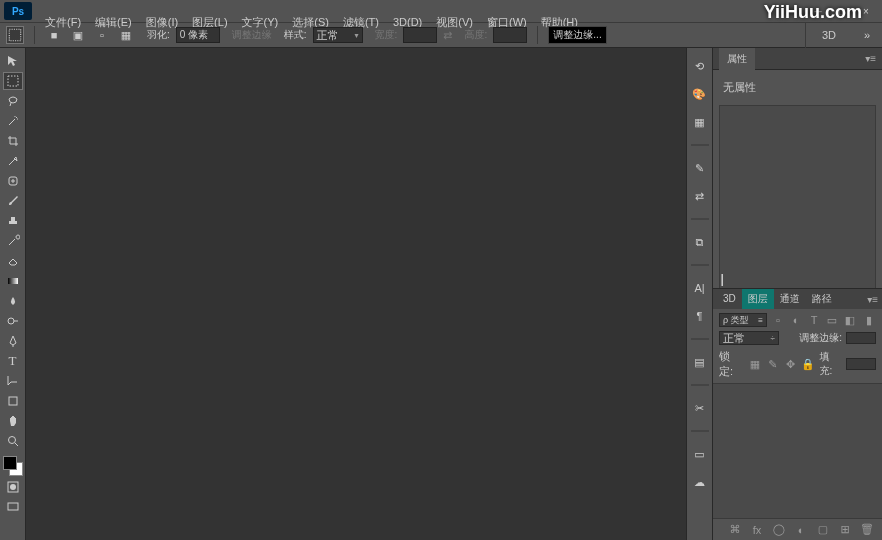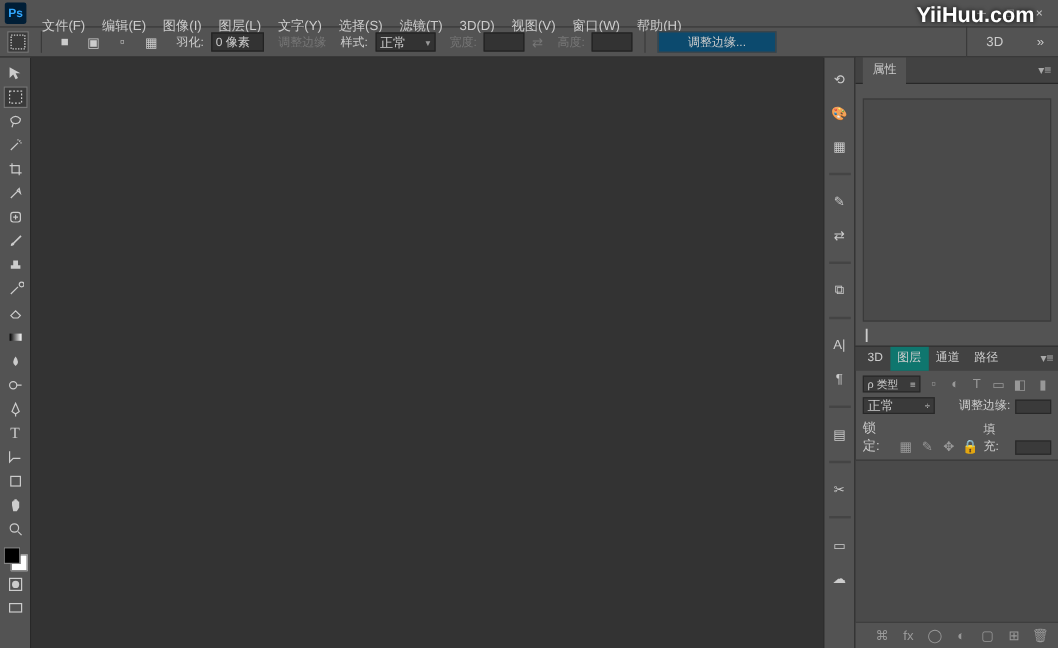--- a/index.html
+++ b/index.html
@@ -1,29 +1,29 @@
 <!DOCTYPE html>
 <html><head>
 <meta charset="utf-8">
 <style>
 *{margin:0;padding:0;box-sizing:border-box;font-family:"Microsoft YaHei",sans-serif;font-size:11px;color:#ccc;user-select:none}
 body{width:882px;height:540px;background:#2a2a2a;overflow:hidden;position:relative}
 .menubar{height:22px;background:#535353;display:flex;align-items:center;padding:0 4px}
-.ps-logo{width:18px;height:18px;background:#001e36;color:#31a8ff;font-weight:bold;font-size:10px;display:flex;align-items:center;justify-content:center;border-radius:2px;margin-right:6px}
+.ps-logo{width:28px;height:18px;background:#001e36;color:#31a8ff;font-weight:bold;font-size:10px;display:flex;align-items:center;justify-content:center;border-radius:2px;margin-right:6px}
 .menu-item{padding:16px 7px;height:22px;line-height:22px;cursor:default}
 .win-ctrl{margin-left:auto;display:flex}
 .win-btn{width:24px;height:18px;display:flex;align-items:center;justify-content:center;font-size:10px}
 .optbar{height:26px;background:#535353;border-top:1px solid #3a3a3a;border-bottom:1px solid #282828;display:flex;align-items:center;padding:0 6px;gap:6px}
 .opt-icon{width:18px;height:18px;display:flex;align-items:center;justify-content:center;border:1px solid transparent}
 .opt-icon.sel{background:#3a3a3a;border:1px solid #777}
 .opt-label{font-size:10px;color:#ccc;margin-left:6px}
 .opt-input{background:#333;border:1px solid #222;width:44px;height:16px;color:#ccc;font-size:10px;padding:0 3px}
 .opt-dd{background:#333;border:1px solid #222;width:50px;height:16px;color:#ccc;font-size:10px;padding:0 3px;display:flex;align-items:center;justify-content:space-between}
 .opt-dd::after{content:"▾";font-size:8px;color:#999}
-.opt-btn{background:#0c4a6e;border:1px solid #444;padding:1px 24px;font-size:10px;color:#ccc}
+.opt-btn{background:#000000;border:1px solid #444;padding:1px 4px;font-size:10px;color:#ccc}
 .opt-3d{margin-left:auto;padding:0 16px;border-left:1px solid #3a3a3a;height:26px;line-height:26px}
 .wa{display:flex;height:492px}
 .toolbar{width:26px;background:#535353;border-right:1px solid #282828;padding-top:4px;display:flex;flex-direction:column;align-items:center;gap:2px}
 .tool{width:20px;height:18px;display:flex;align-items:center;justify-content:center;border:1px solid transparent}
 .tool.active{background:#3a3a3a;border:1px solid #777}
 .tool svg{width:14px;height:14px}
 .swatch{width:20px;height:20px;position:relative;margin-top:4px}
 .swatch .fg{width:14px;height:14px;background:#000;border:1px solid #888;position:absolute;top:0;left:0;z-index:2}
 .swatch .bg{width:14px;height:14px;background:#fff;border:1px solid #888;position:absolute;bottom:0;right:0}
 .canvas{flex:1;background:#333}
@@ -38,21 +38,21 @@
 .panel-menu{margin-left:auto;font-size:10px;color:#aaa}
 .panel-body{background:#535353;padding:6px;font-size:10px;color:#bbb}
 .prop-panel .panel-body{height:218px}
 .prop-panel .noprops{padding:4px}
 .prop-sub{flex:1;background:#4a4a4a;border:1px solid #3a3a3a;margin-top:6px}
 .layer-panel{flex:1;border-top:1px solid #282828;display:flex;flex-direction:column}
 .layer-tabs{height:20px;background:#424242;display:flex;align-items:center;padding:0 4px}
 .ltab{padding:0 6px;font-size:10px;height:20px;line-height:20px}
 .ltab.active{background:#0f766e}
 .layer-opts{padding:4px 6px;display:flex;flex-direction:column;gap:4px}
-.lrow{display:flex;align-items:flex-end;gap:4px;font-size:10px}
+.lrow{display:flex;align-items:center;gap:4px;font-size:10px}
 .lfilter{background:#3a3a3a;border:1px solid #282828;width:48px;height:14px;font-size:9px;display:flex;align-items:center;padding:0 3px}
 .lfilter::after{content:"≡";margin-left:auto;font-size:8px}
 .licon{width:14px;height:14px;display:flex;align-items:center;justify-content:center;color:#999}
 .lblend{background:#3a3a3a;border:1px solid #282828;width:60px;height:14px;font-size:10px;padding:0 3px;display:flex;align-items:center}
 .lblend::after{content:"÷";margin-left:auto;font-size:8px}
 .lopacity{margin-left:auto;font-size:10px}
 .loinput{background:#3a3a3a;border:1px solid #282828;width:30px;height:12px}
 .layer-list{flex:1;background:#4a4a4a;border-top:1px solid #3a3a3a}
 .layer-foot{height:22px;background:#535353;border-top:1px solid #3a3a3a;display:flex;align-items:center;justify-content:flex-end;gap:8px;padding:0 8px}
 .lf-icon{width:14px;height:14px;color:#999;display:flex;align-items:center;justify-content:center}
@@ -264,20 +264,21 @@
     <div class="dock-icon">☁</div>
   </div>
 
   <div class="panels">
     <div class="panel prop-panel">
       <div class="panel-tabs">
         <div class="panel-tab active">属性</div>
         <div class="panel-menu">▾≡</div>
       </div>
       <div class="panel-body">
+        <div class="noprops">无属性</div>
         <div class="prop-sub" style="height:186px"></div>
       </div>
     </div>
 
     <div class="panel layer-panel">
       <div class="layer-tabs">
         <div class="ltab">3D</div>
         <div class="ltab active">图层</div>
         <div class="ltab">通道</div>
         <div class="ltab">路径</div>

